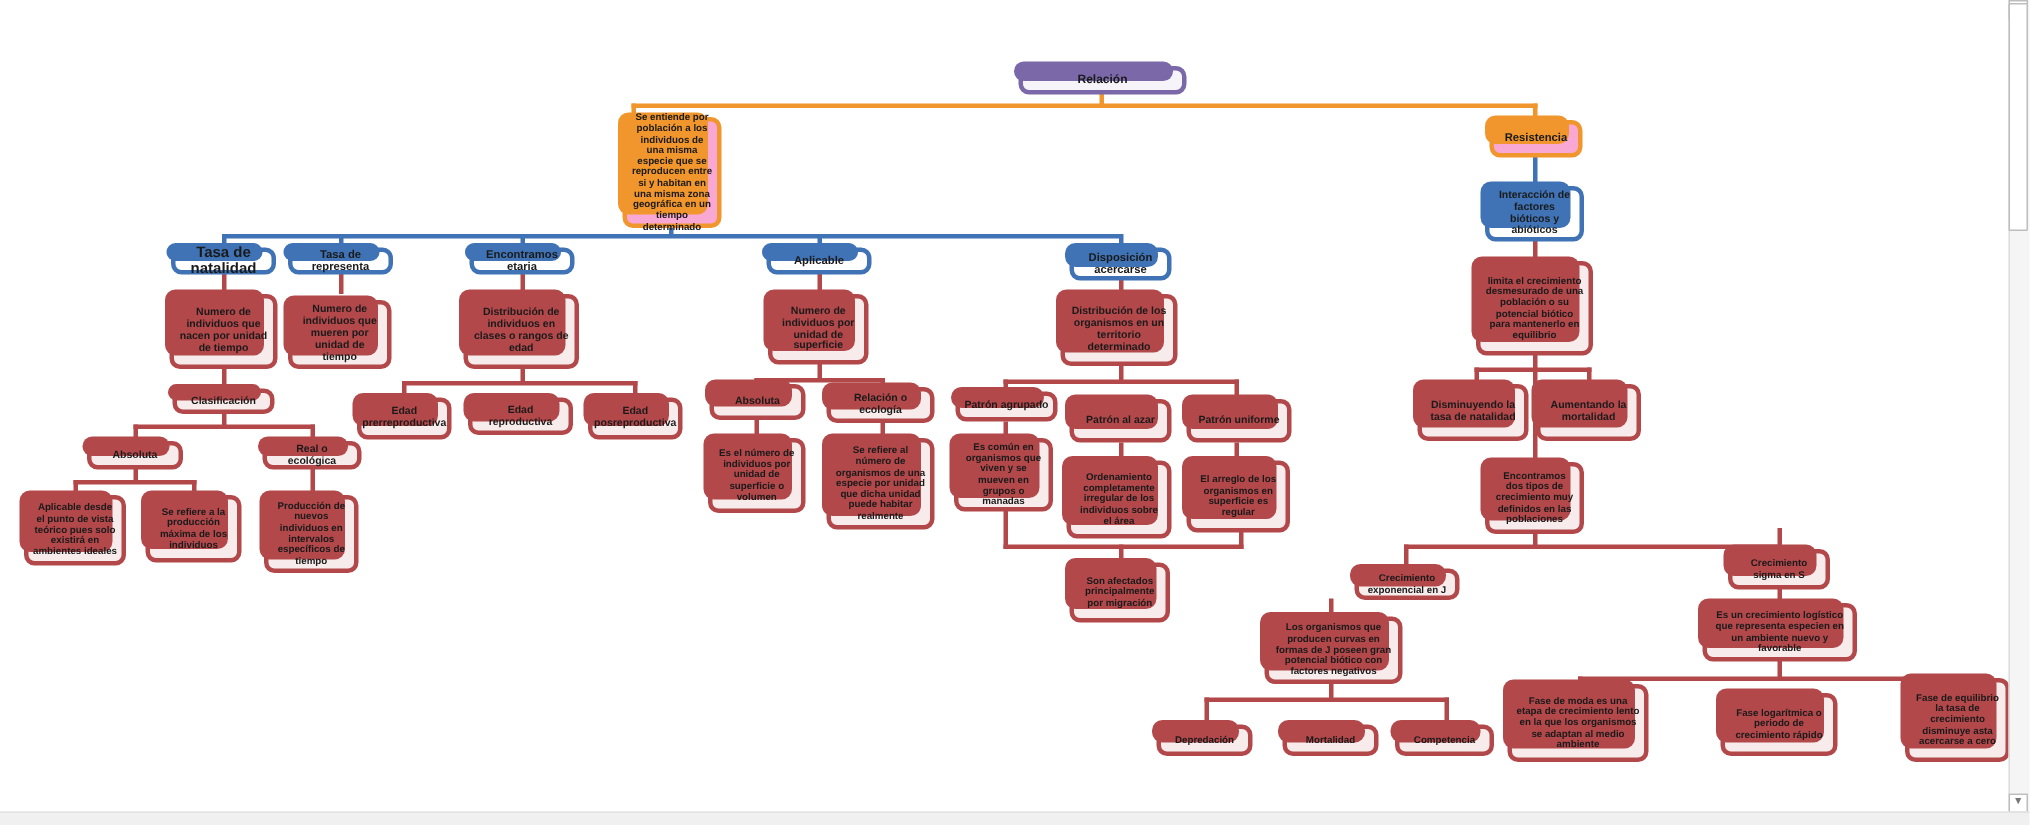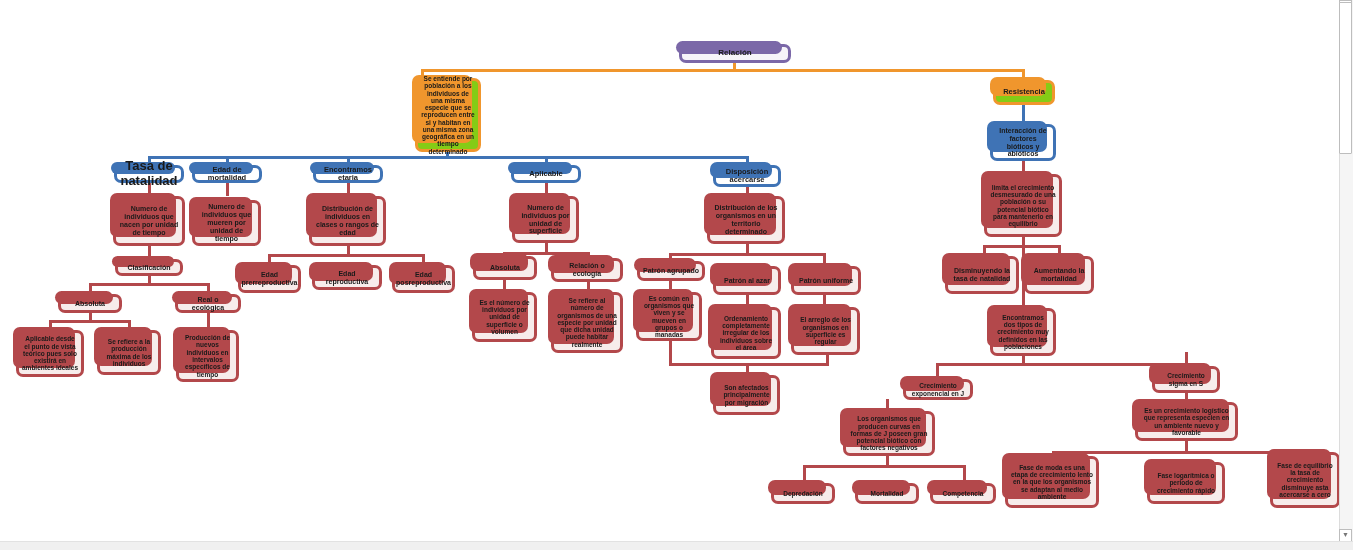--- a/index.html
+++ b/index.html
@@ -46,21 +46,21 @@
   }
   .red::before{background:#b3484b;}
   .blue{
     border-color:#3f73b5;
     background:#ffffff;
     border-width:3px;
   }
   .blue::before{background:#3f73b5;}
   .orange{
     border-color:#f0962d;
-    background:#84cc16;
+    background:#f9a8d4;
     border-width:3px;
   }
   .orange::before{background:#f0962d;}
   .purple{
     border-color:#7b68a8;
     background:#f6f4f9;
     border-width:3px;
   }
   .purple::before{background:#7b68a8;}
 
@@ -179,22 +179,22 @@
   <div class="conn c-red" style="left:1052px;top:451px;width:253px;height:3px;"></div>
   <div class="conn c-red" style="left:1052px;top:451px;width:3px;height:9px;"></div>
   <div class="conn c-red" style="left:1302px;top:451px;width:3px;height:9px;"></div>
 
   <div class="node purple" style="left:679px;top:44px;width:112px;height:19px;font-size:8px;">Relación</div>
 
   <div class="node orange" style="left:415px;top:78px;width:66px;height:74px;font-size:6.5px;">Se entiende por población a los individuos de una misma especie que se reproducen entre si y habitan en una misma zona geográfica en un tiempo determinado</div>
 
   <div class="node orange" style="left:993px;top:80px;width:62px;height:25px;font-size:7.5px;">Resistencia</div>
 
-  <div class="node blue" style="left:114px;top:165px;width:70px;height:18px;font-size:13px;">Tasa de natalidad</div>
-  <div class="node blue" style="left:192px;top:165px;width:70px;height:18px;font-size:7.5px;">Edad de mortalidad</div>
+  <div class="node blue" style="left:114px;top:165px;width:70px;height:18px;font-size:10px;">Tasa de natalidad</div>
+  <div class="node blue" style="left:192px;top:165px;width:70px;height:18px;font-size:7.5px;">Tasa de representa</div>
   <div class="node blue" style="left:313px;top:165px;width:70px;height:18px;font-size:7.5px;">Encontramos etaria</div>
   <div class="node blue" style="left:511px;top:165px;width:70px;height:18px;font-size:7.5px;">Aplicable</div>
   <div class="node blue" style="left:713px;top:165px;width:68px;height:22px;font-size:7.5px;">Disposición acercarse</div>
 
   <div class="node red" style="left:113px;top:196px;width:72px;height:50px;font-size:7px;">Numero de individuos que nacen por unidad de tiempo</div>
   <div class="node red" style="left:192px;top:200px;width:69px;height:46px;font-size:7px;">Numero de individuos que mueren por unidad de tiempo</div>
   <div class="node red" style="left:309px;top:196px;width:77px;height:50px;font-size:7px;">Distribución de individuos en clases o rangos de edad</div>
   <div class="node red" style="left:512px;top:196px;width:67px;height:47px;font-size:7px;">Numero de individuos por unidad de superficie</div>
   <div class="node red" style="left:707px;top:196px;width:78px;height:48px;font-size:7px;">Distribución de los organismos en un territorio determinado</div>
 

